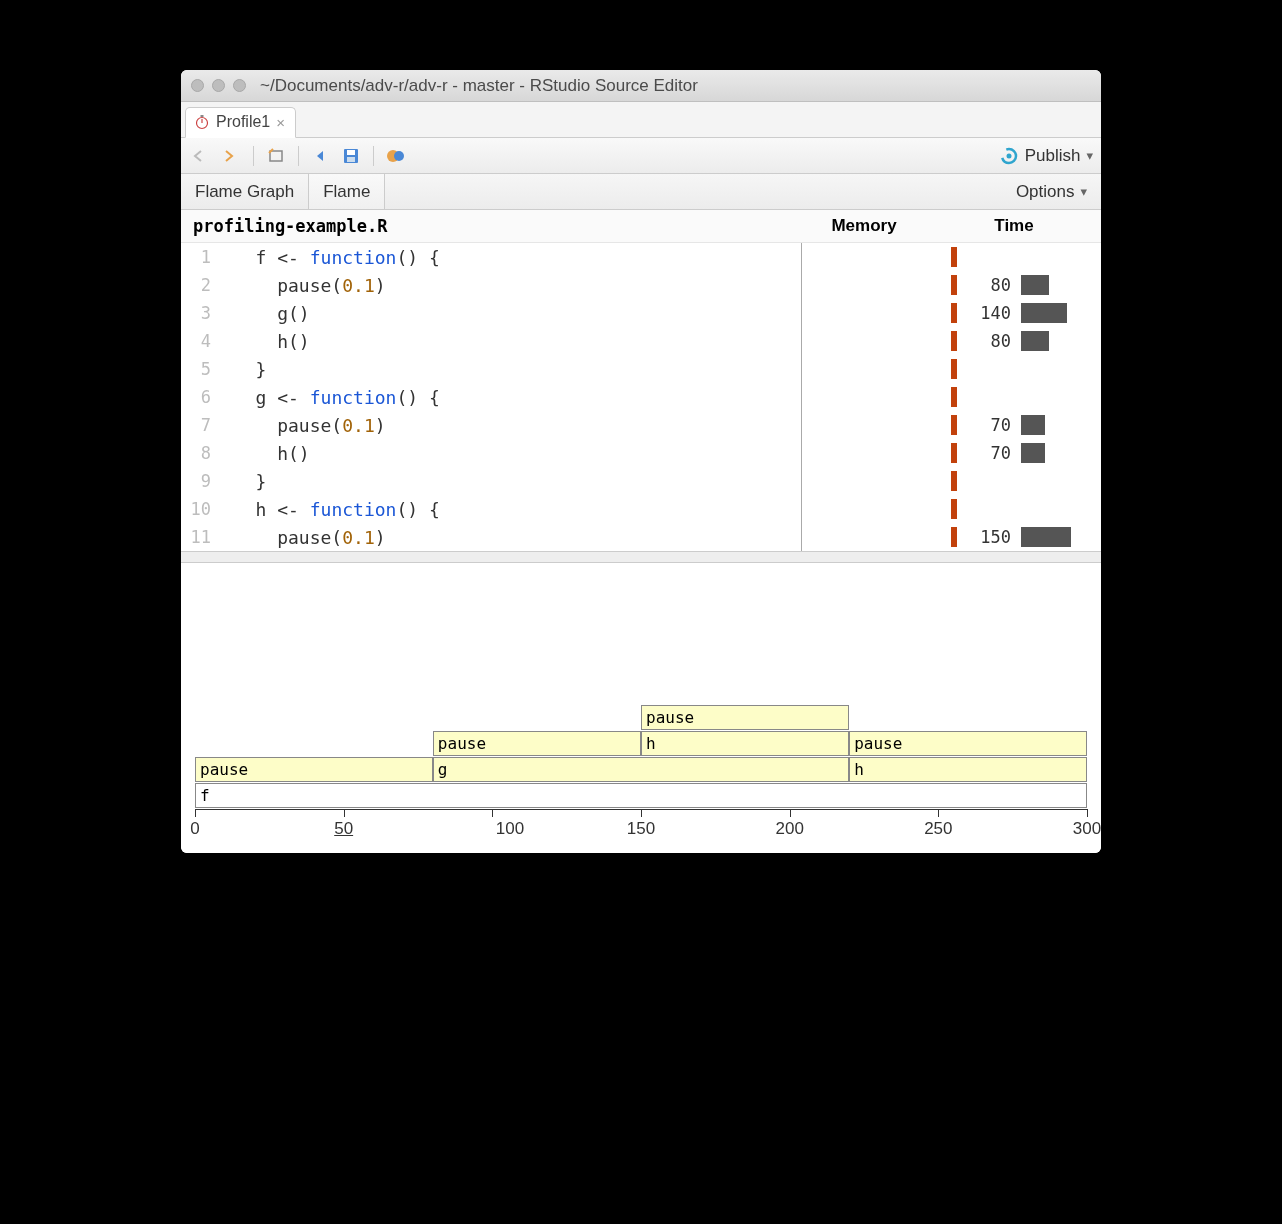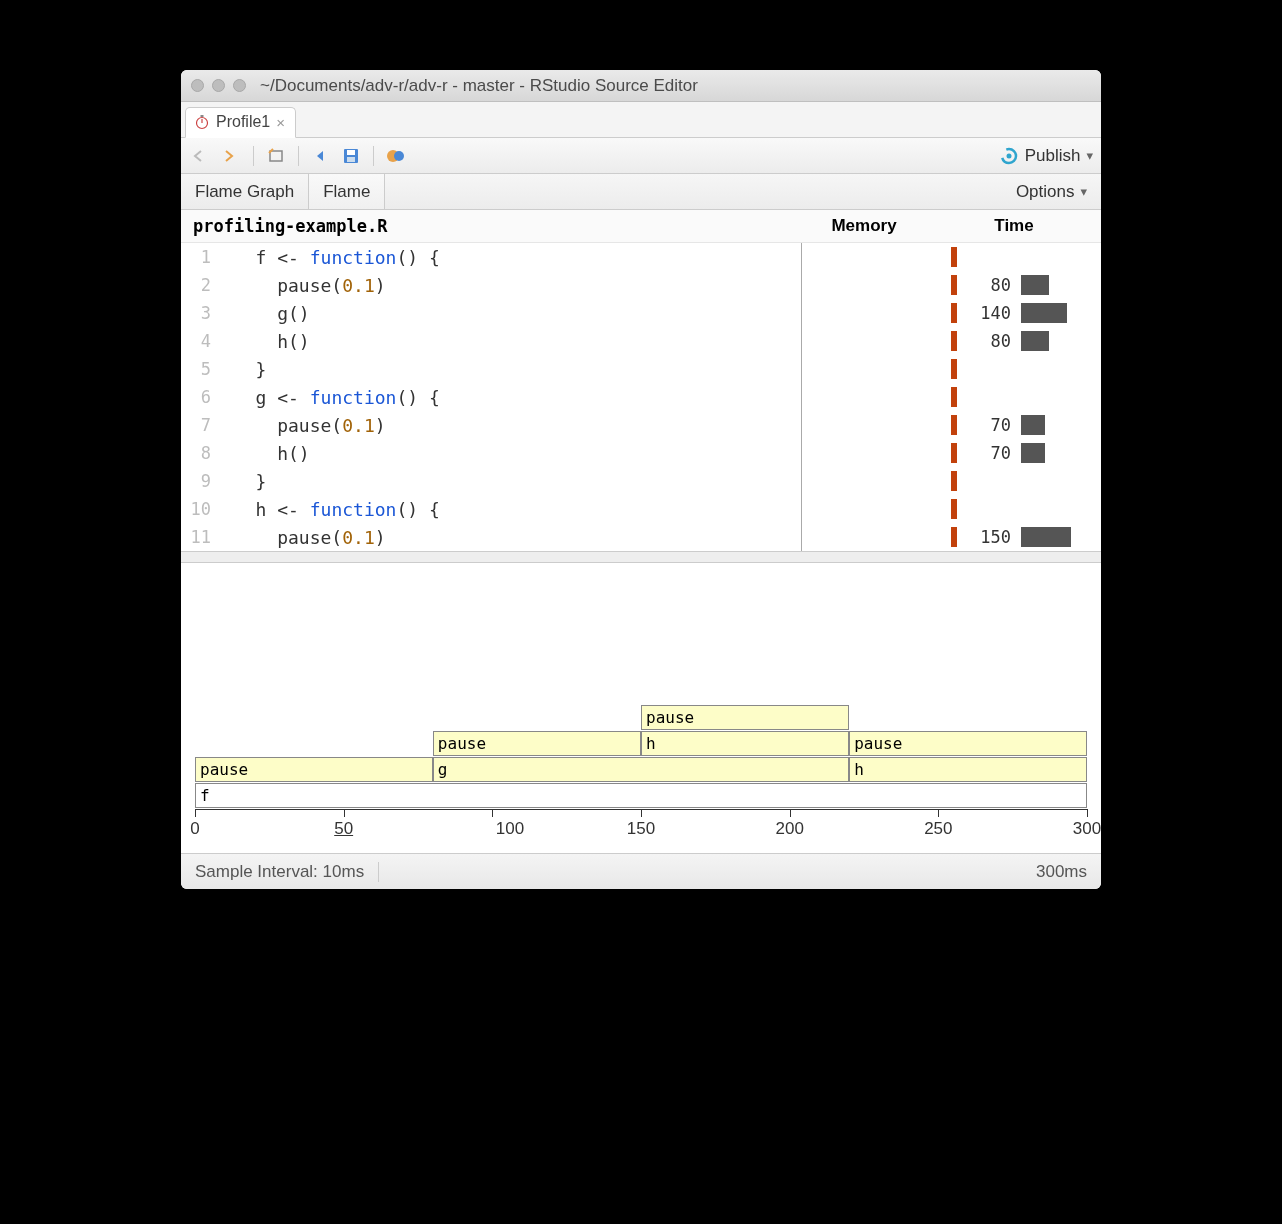--- a/index.html
+++ b/index.html
@@ -349,17 +349,13 @@
           <div class="tick" style="left: 594.667px;"></div>
           <div class="tick-label" style="left: 594.667px;">200</div>
           <div class="tick" style="left: 743.333px;"></div>
           <div class="tick-label" style="left: 743.333px;">250</div>
           <div class="tick" style="left: 892px;"></div>
           <div class="tick-label" style="left: 892px;">300</div>
         </div>
       </div>
   </div>
 
-  <div class="statusbar">
-    <div class="status-left">Sample Interval: 10ms</div>
-    <div>300ms</div>
-  </div>
 </div>
 
 </body></html>

